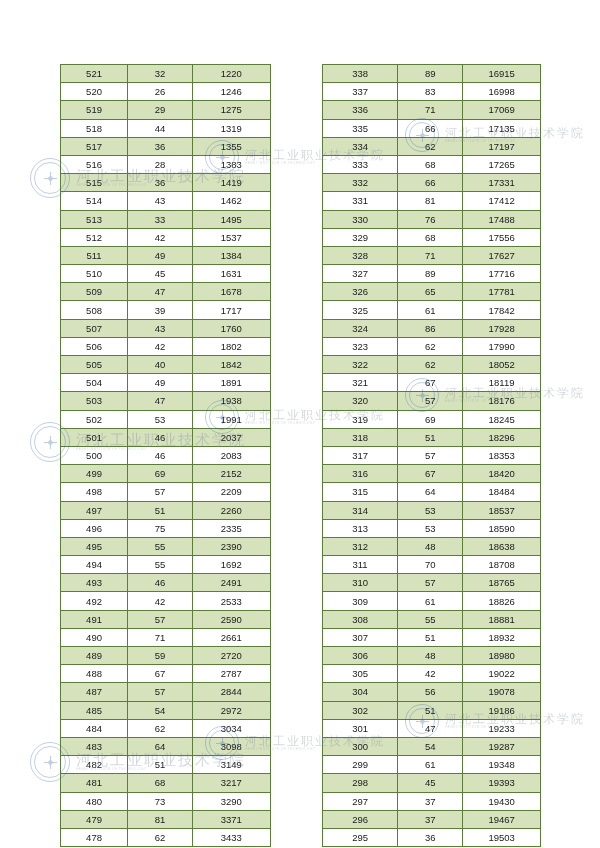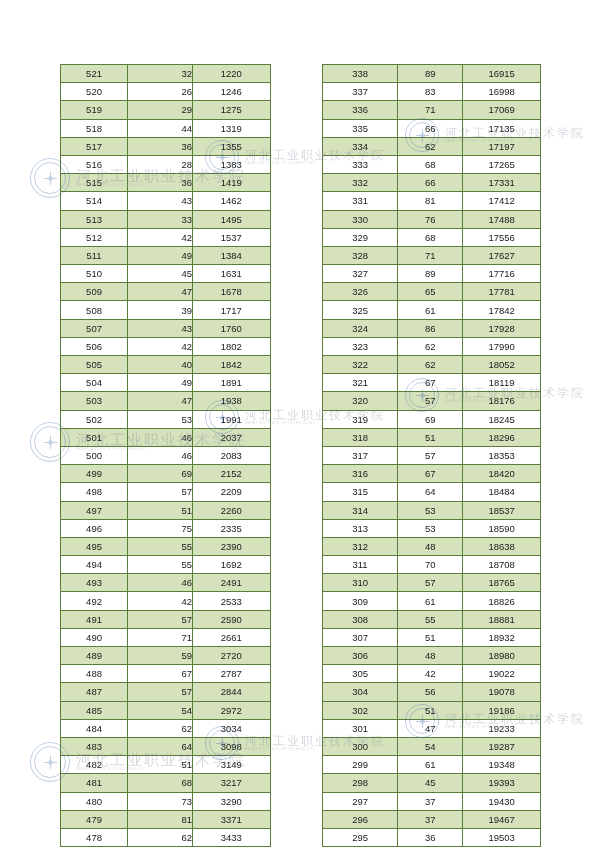--- a/index.html
+++ b/index.html
@@ -99,21 +99,21 @@
     text-align: center;
     color: #1a1a1a;
     font-family: "Liberation Sans", sans-serif;
     padding: 0;
     overflow: hidden;
     white-space: nowrap;
   }
   tr.band td { background: #d6e2bc; }
   tr.plain td { background: #ffffff; }
   td.c0 { width: 62px; }
-  td.c1 { width: 60px; text-align: right; }
+  td.c1 { width: 60px; }
   td.c2 { width: 72px; }
   td.c3 { width: 48px; background: transparent !important; border-top: none; border-bottom: none; }
   td.c4 { width: 70px; }
   td.c5 { width: 60px; margin-top: 22px; }
   td.c6 { width: 72px; }
   tr.band td.c3, tr.plain td.c3 { background: #ffffff !important; }
 </style>
 </head>
 <body>
 

